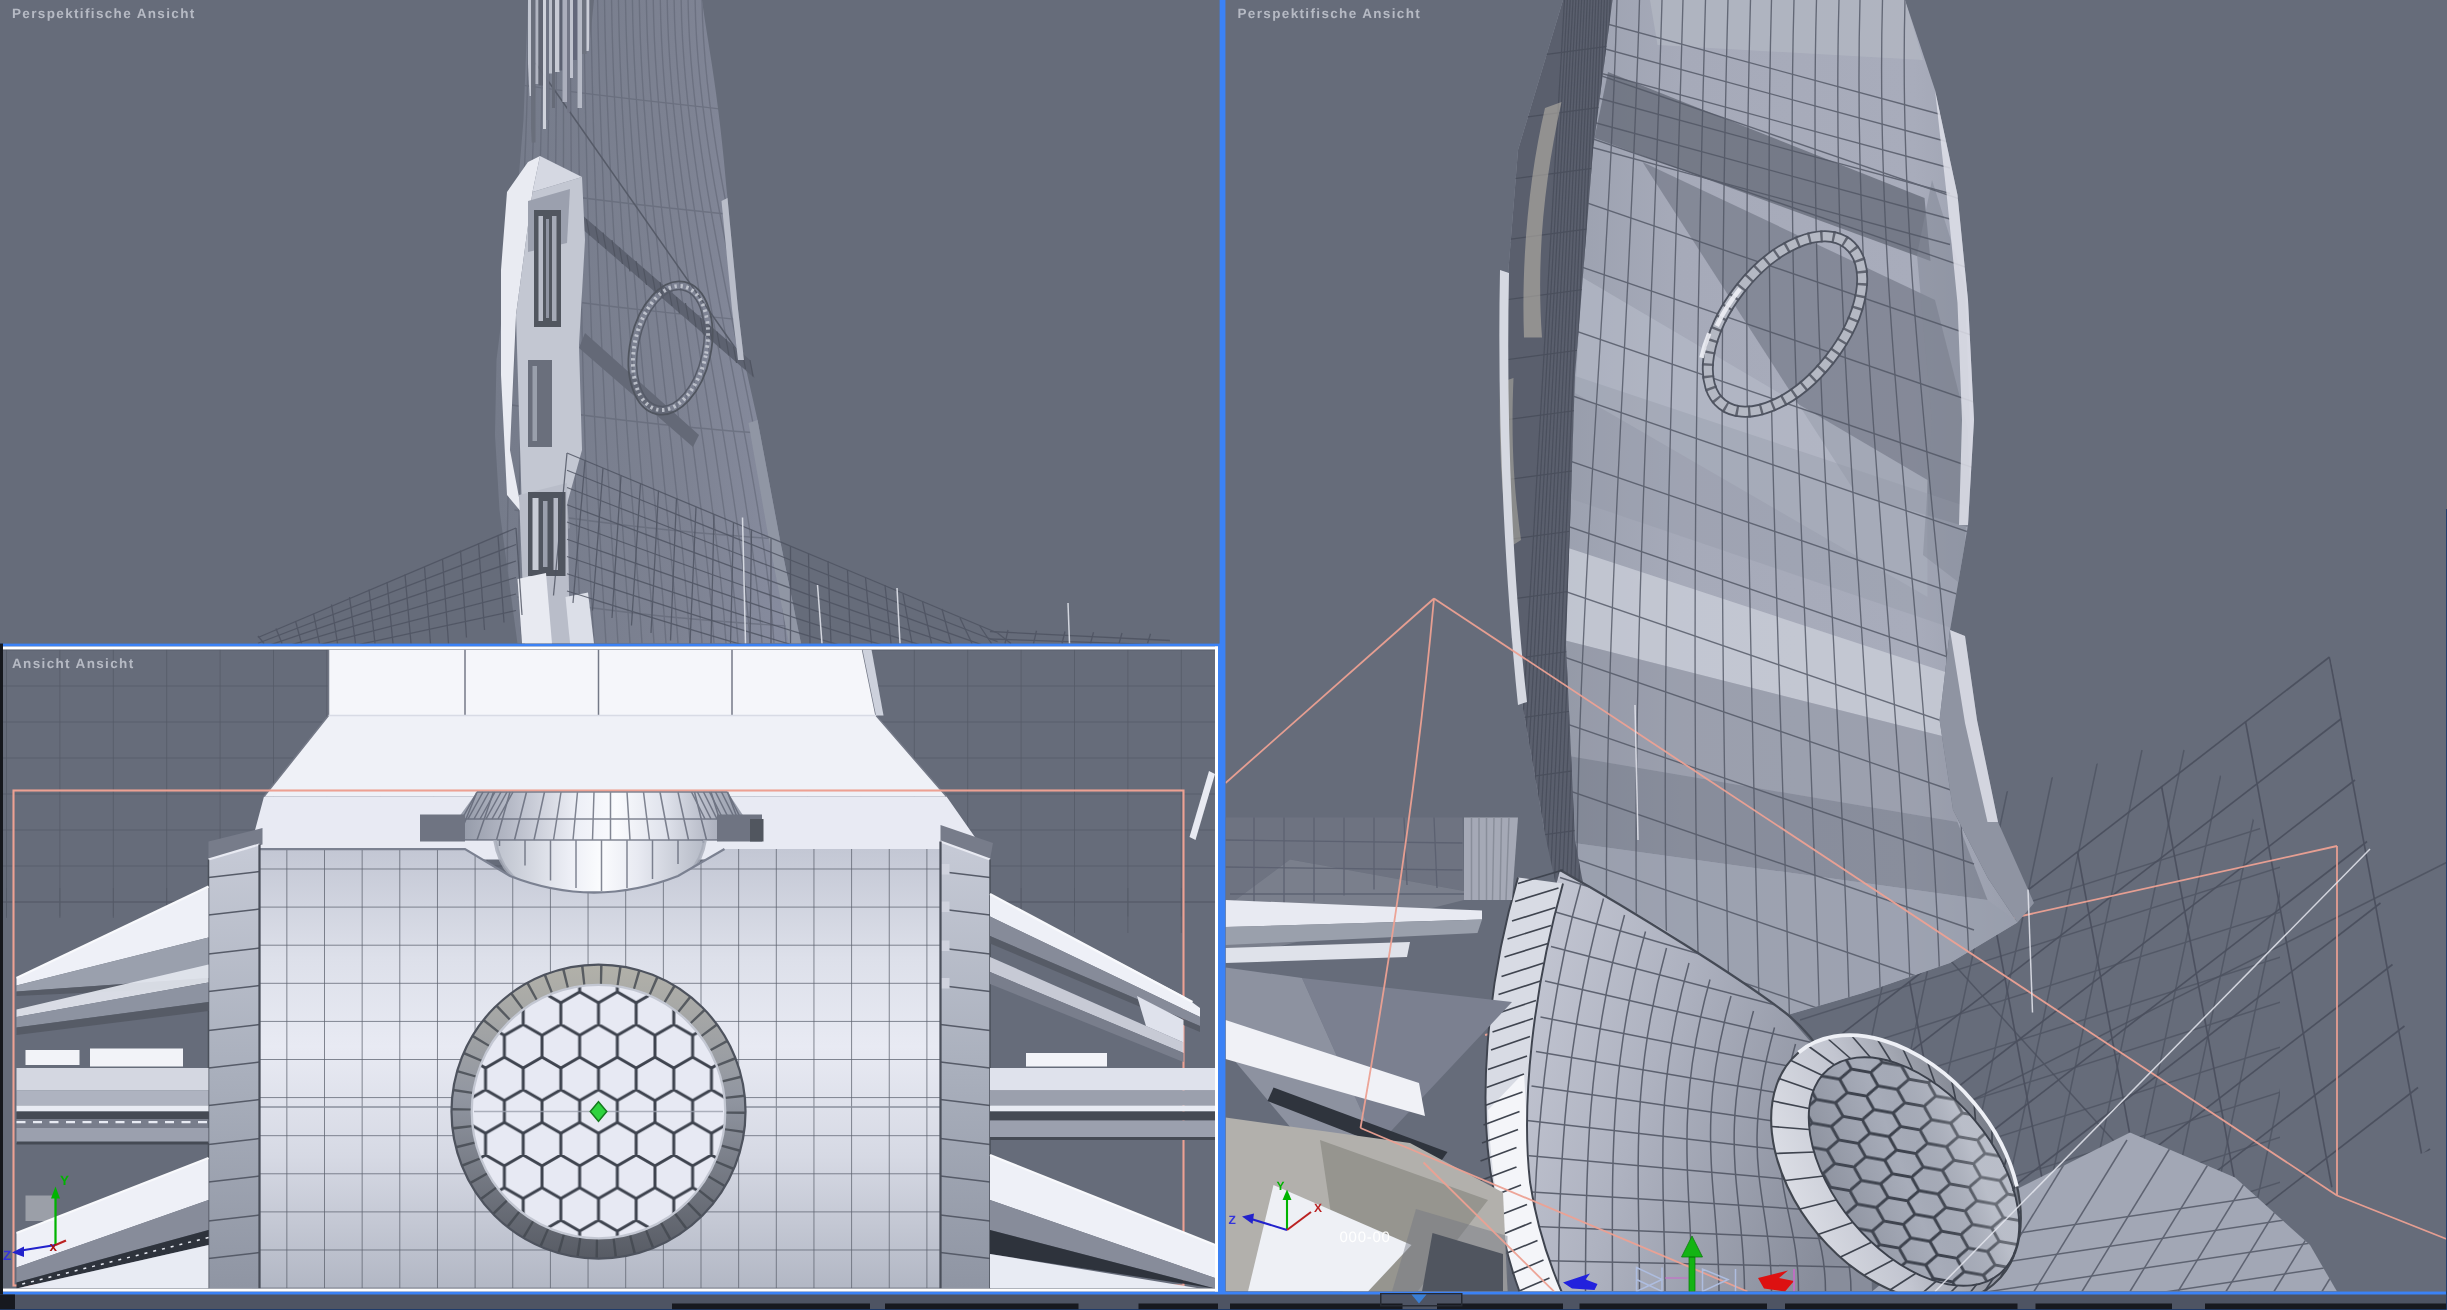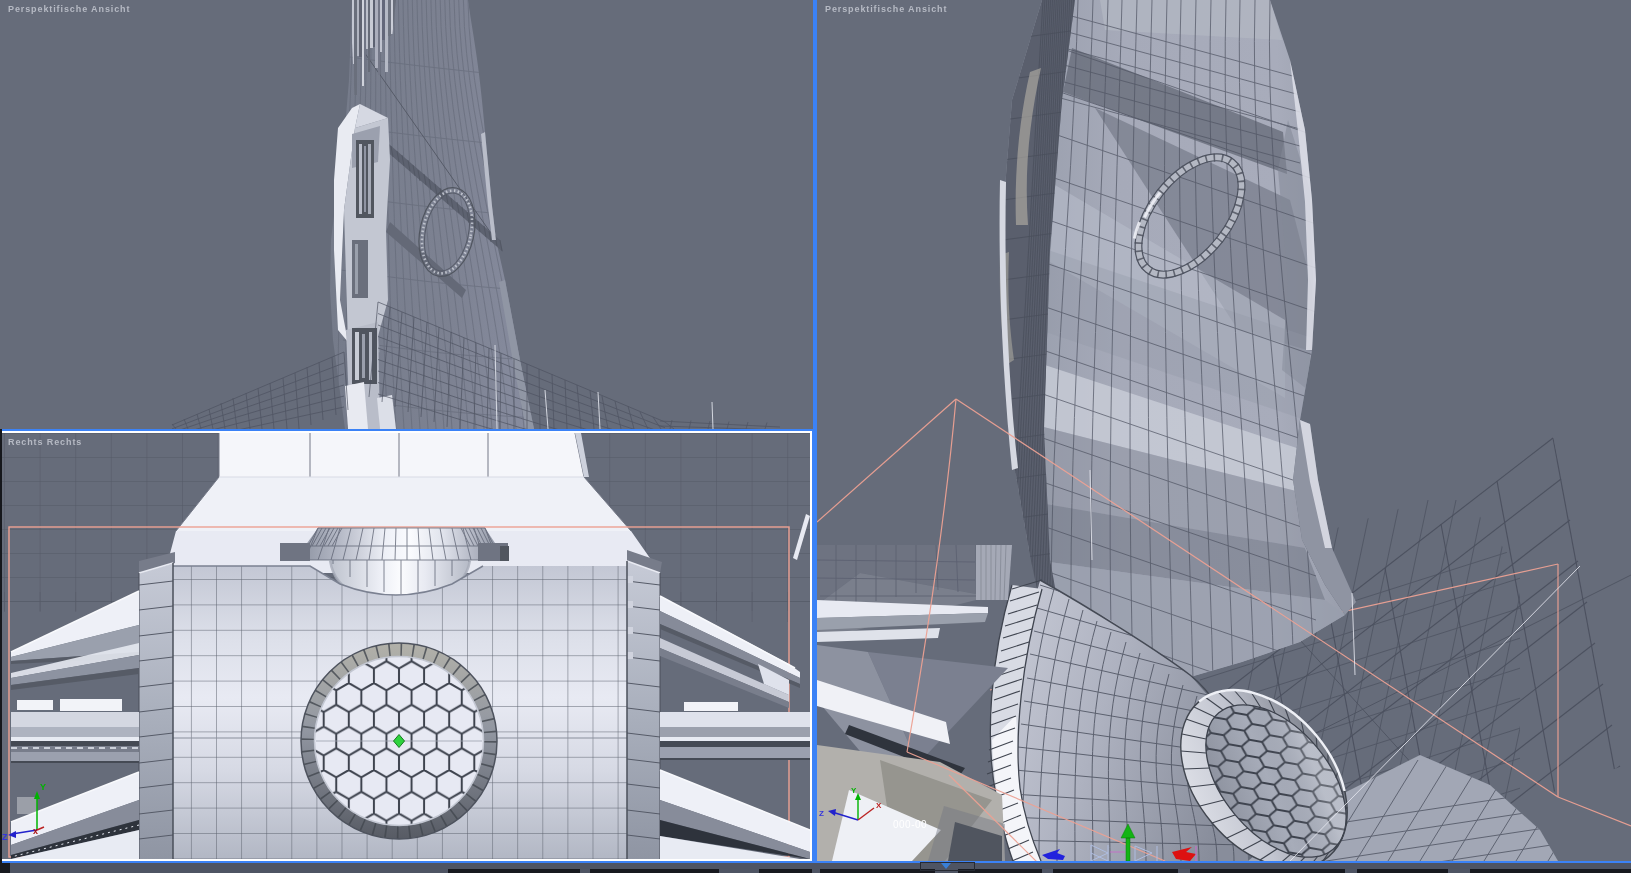--- a/index.html
+++ b/index.html
@@ -441,21 +441,21 @@
 <path d="M37,830 L37,795" stroke="#00b400" stroke-width="1.5"></path>
 <path d="M37,791 L34,799 L40,799 Z" fill="#00b400"></path>
 <text x="40" y="790" fill="#00b400" font-size="9" font-weight="bold">Y</text>
 <path d="M37,830 L12,834" stroke="#2222cc" stroke-width="1.5"></path>
 <path d="M8,835 L16,831 L16,838 Z" fill="#2222cc"></path>
 <text x="2" y="840" fill="#3333dd" font-size="9" font-weight="bold">Z</text>
 <path d="M37,830 L44,827" stroke="#bb2222" stroke-width="1.5"></path>
 <text x="33" y="834" fill="#aa1111" font-size="9" font-weight="bold">x</text>
 </g>
       </svg>
-      <span class="lbl">Rechts Rechts</span>
+      <span class="lbl">Ansicht Ansicht</span>
     </div>
   <div id="vp3" class="vp">
       <svg id="s3" width="814" height="861" viewBox="817 0 814 861">
         <rect x="817" y="0" width="814" height="861" fill="#666c7a"></rect>
         <defs>
 <linearGradient id="v3face" x1="0" y1="0" x2="1" y2="0">
  <stop offset="0" stop-color="#969caa"></stop>
             <stop offset="0.35" stop-color="#a6aab9"></stop>
  <stop offset="0.8" stop-color="#a8acbb"></stop>
             <stop offset="1" stop-color="#999eac"></stop>

